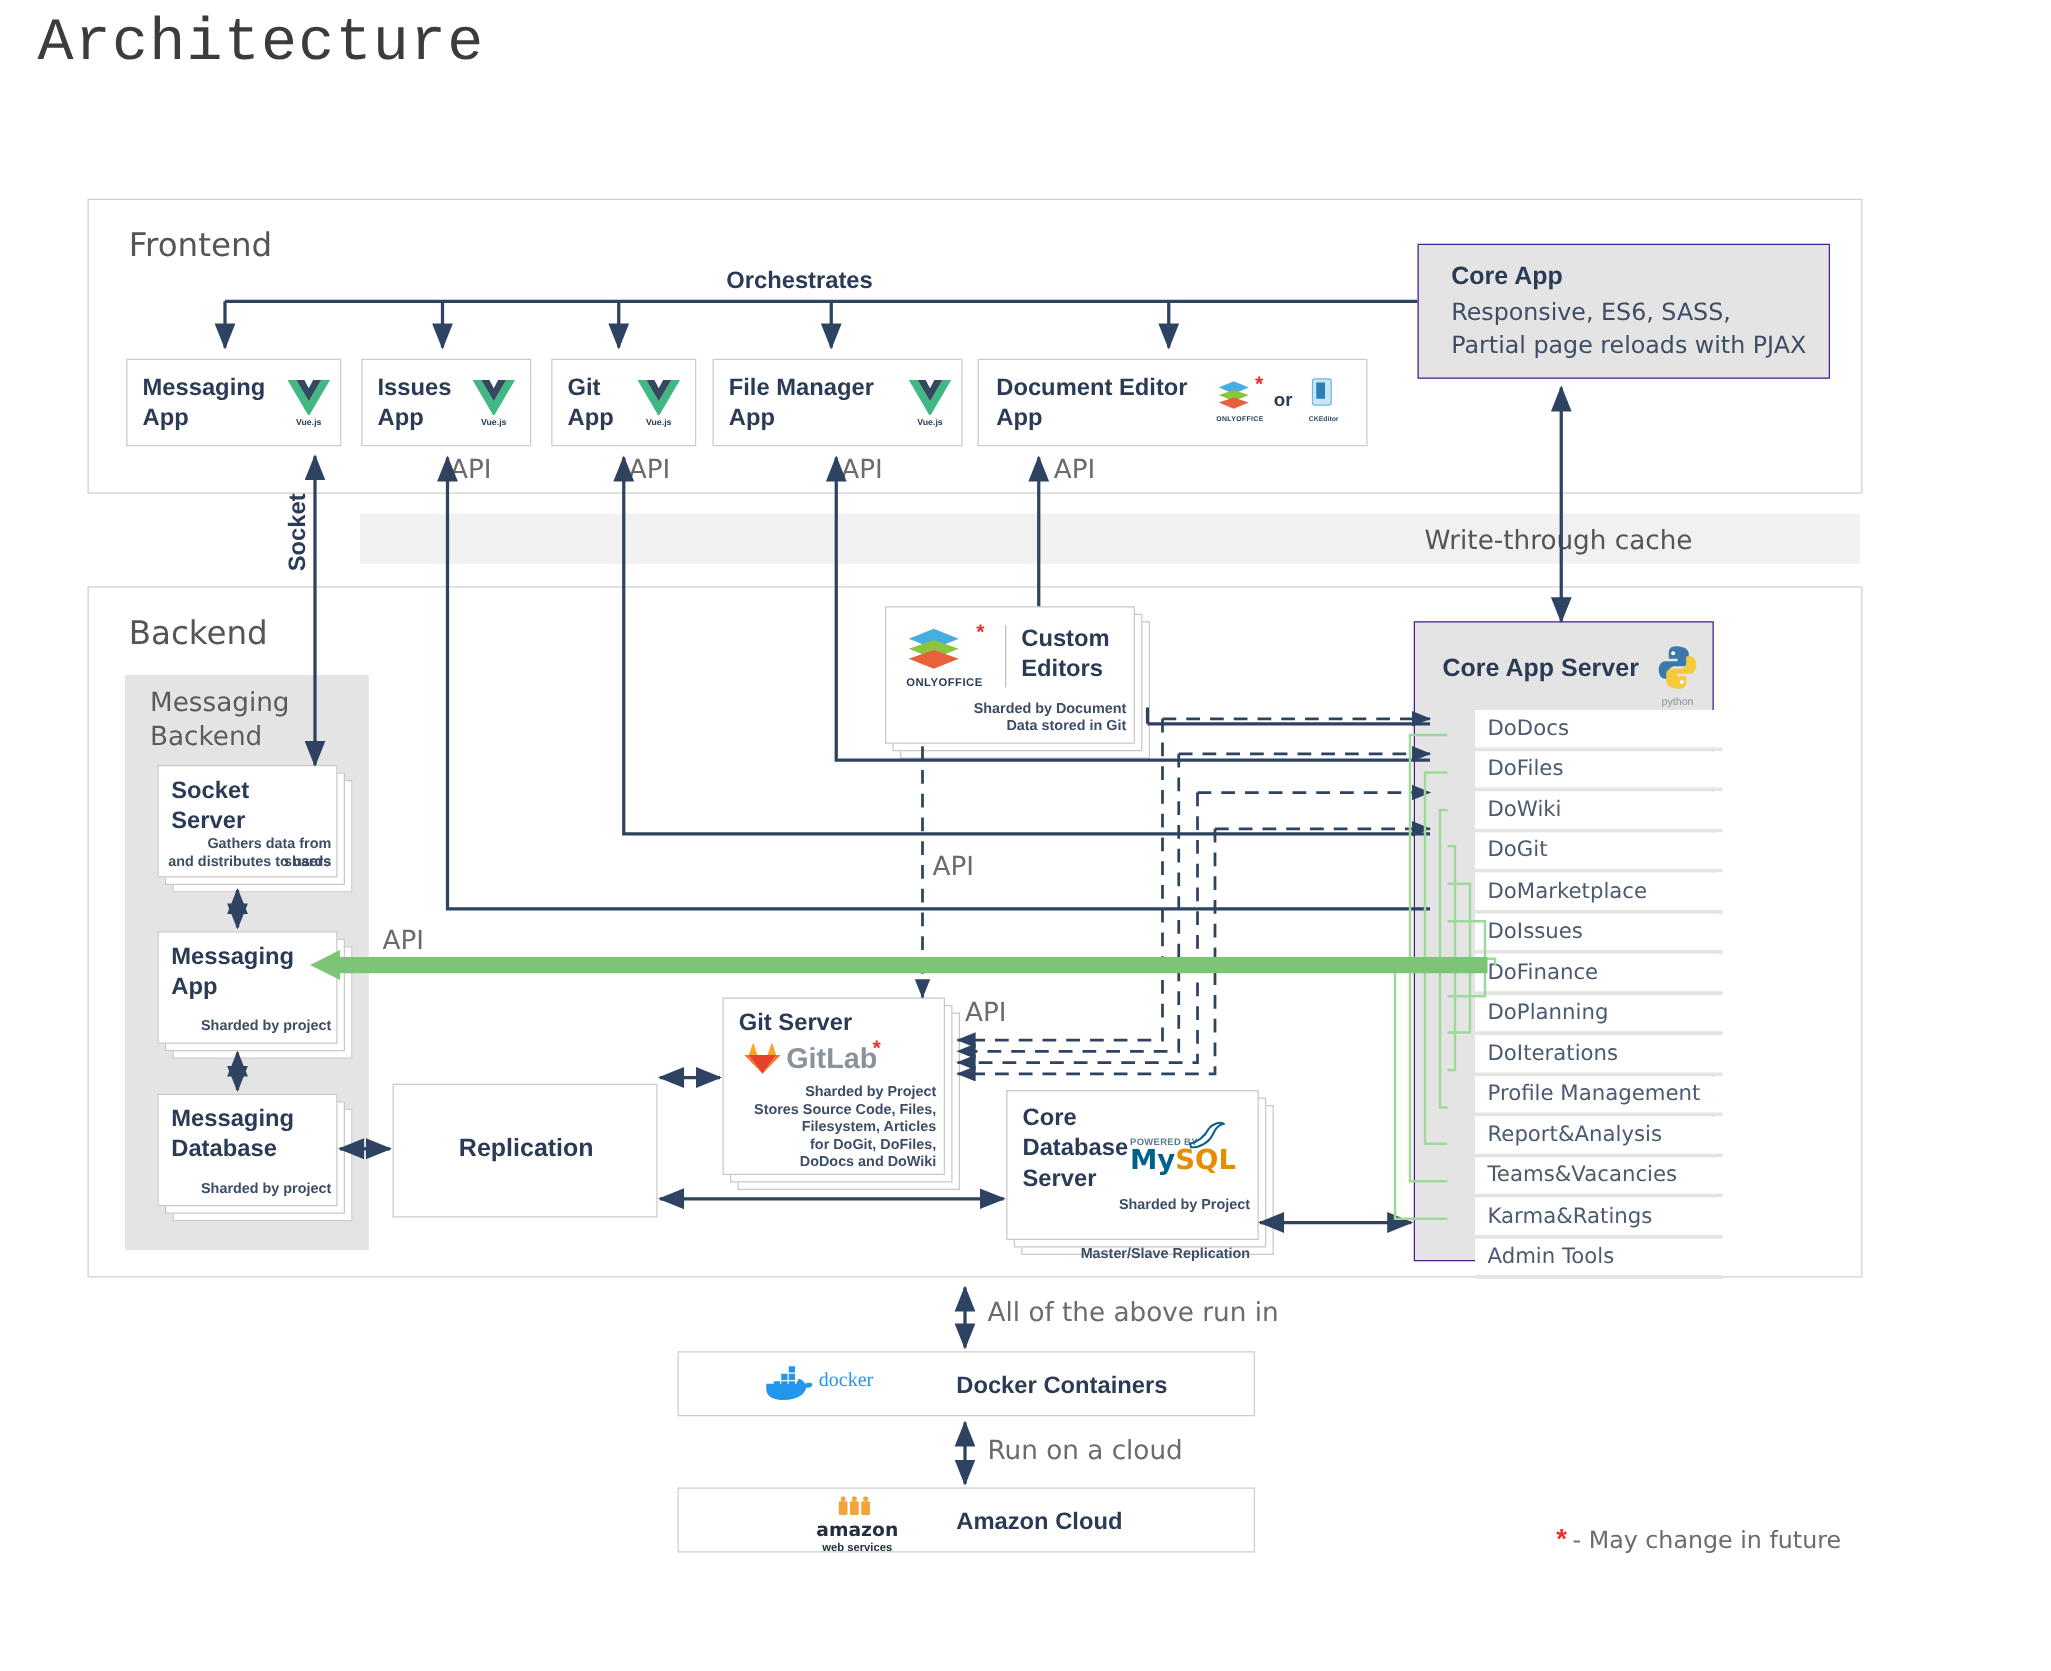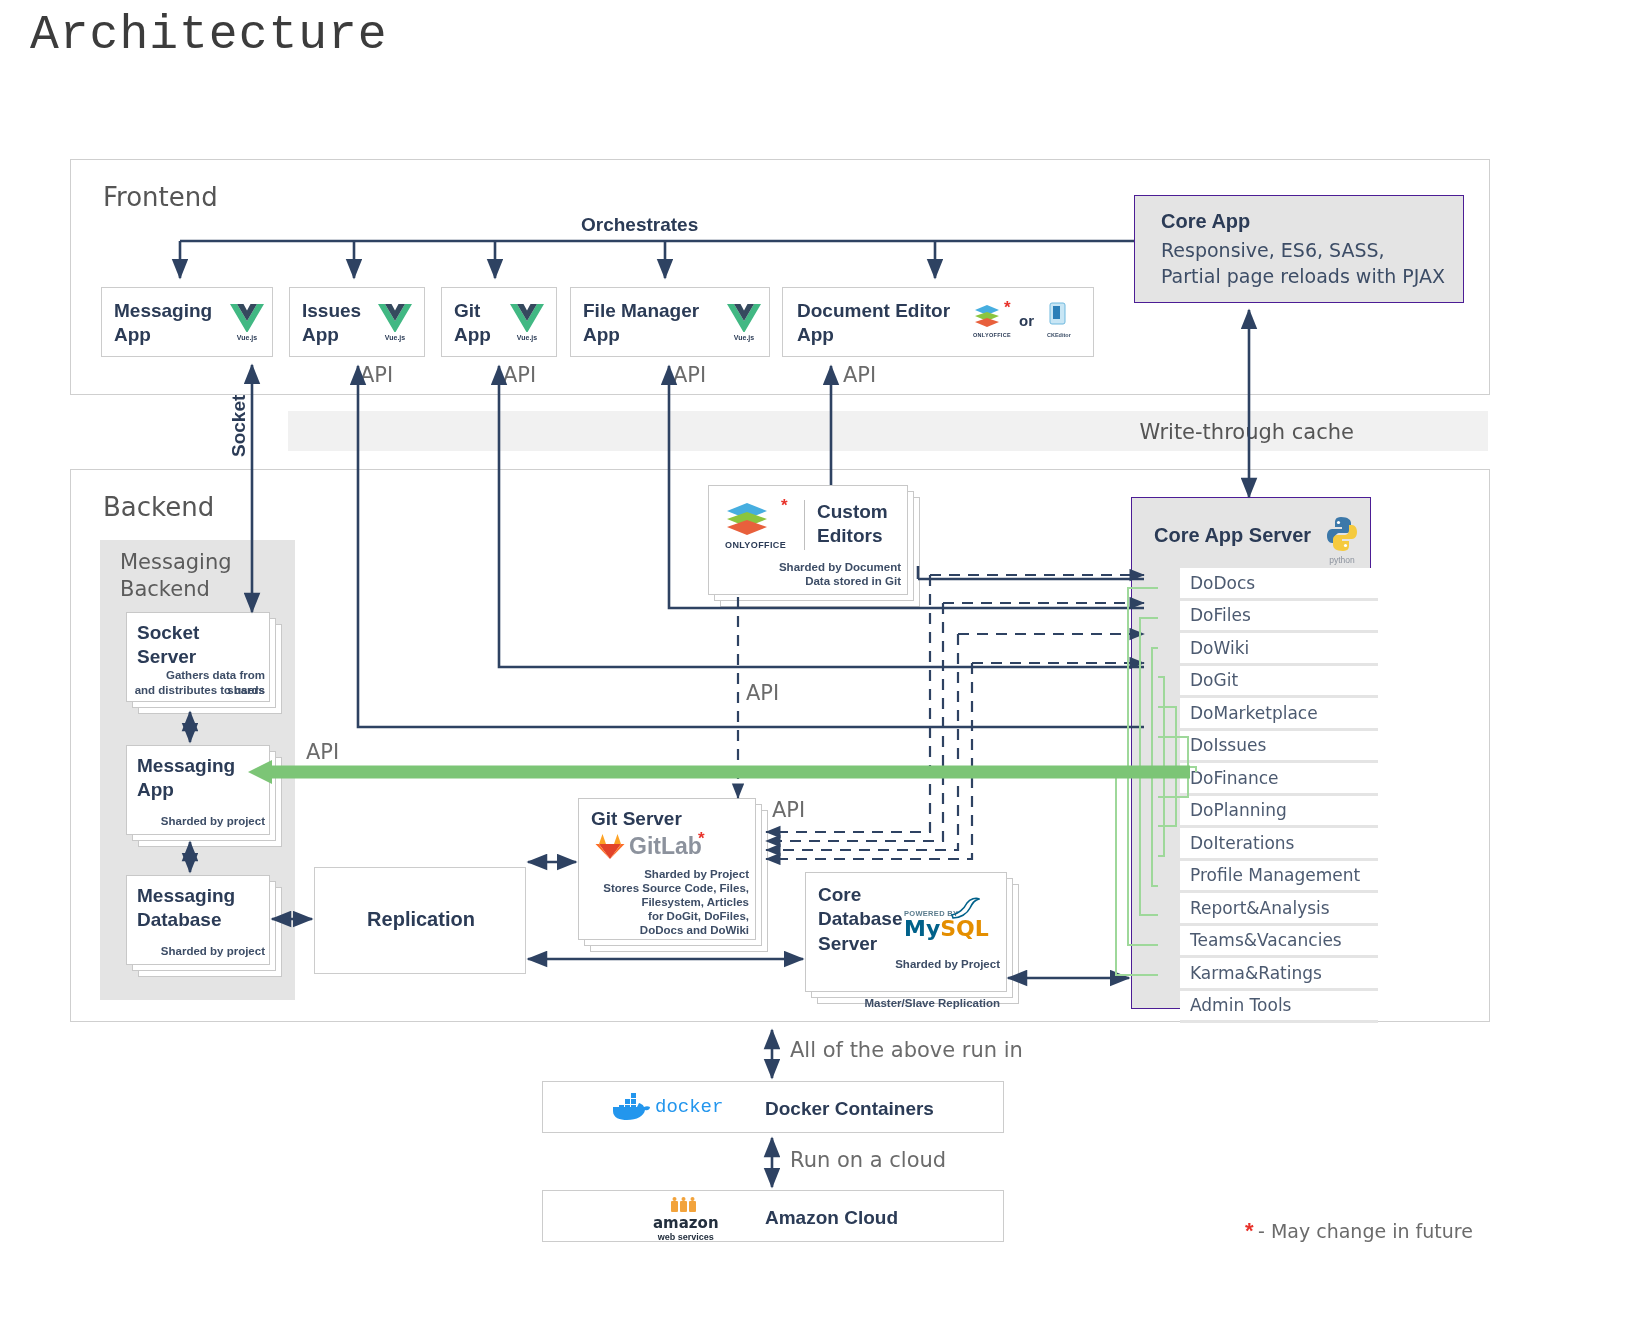--- a/index.html
+++ b/index.html
@@ -293,21 +293,21 @@
           <rect x="8" y="13" width="5" height="5"></rect>
             <rect x="14" y="13" width="5" height="5"></rect>
           <rect x="20" y="13" width="5" height="5"></rect>
             <rect x="14" y="7" width="5" height="5"></rect>
           <rect x="20" y="7" width="5" height="5"></rect>
             <rect x="20" y="1" width="5" height="5"></rect>
           <path d="M2 19 C2 26 9 28 16 28 C26 28 33 24 34 18 C37 19 39 17 39 15 C37 14 35 14 33 15 C32 12 28 11 28 11 L26 15 L2 15 Z"></path>
         </g>
       </svg>
     </div>
-    <div class="abs" style="left:112px;top:14px;font-size:19px;color:#2396ed;font-family:Liberation Mono, monospace;">docker</div>
+    <div class="abs" style="left:112px;top:14px;font-size:16px;color:#2396ed;font-family:Liberation Serif, serif;">docker</div>
     <div class="abs bottom-box-label" style="left:222px;top:16px;">Docker Containers</div>
   </div>
 
   <div class="abs flow-label" style="left:790px;top:1148px;">Run on a cloud</div>
 
   <div class="abs node" style="left:542px;top:1190px;width:462px;height:52px;">
     <div class="abs" style="left:110px;top:6px;text-align:center;">
       <svg width="34" height="16" viewBox="0 0 34 16">
         <g fill="#f2a33c">
           <rect x="2" y="4" width="7" height="11" rx="1"></rect>

